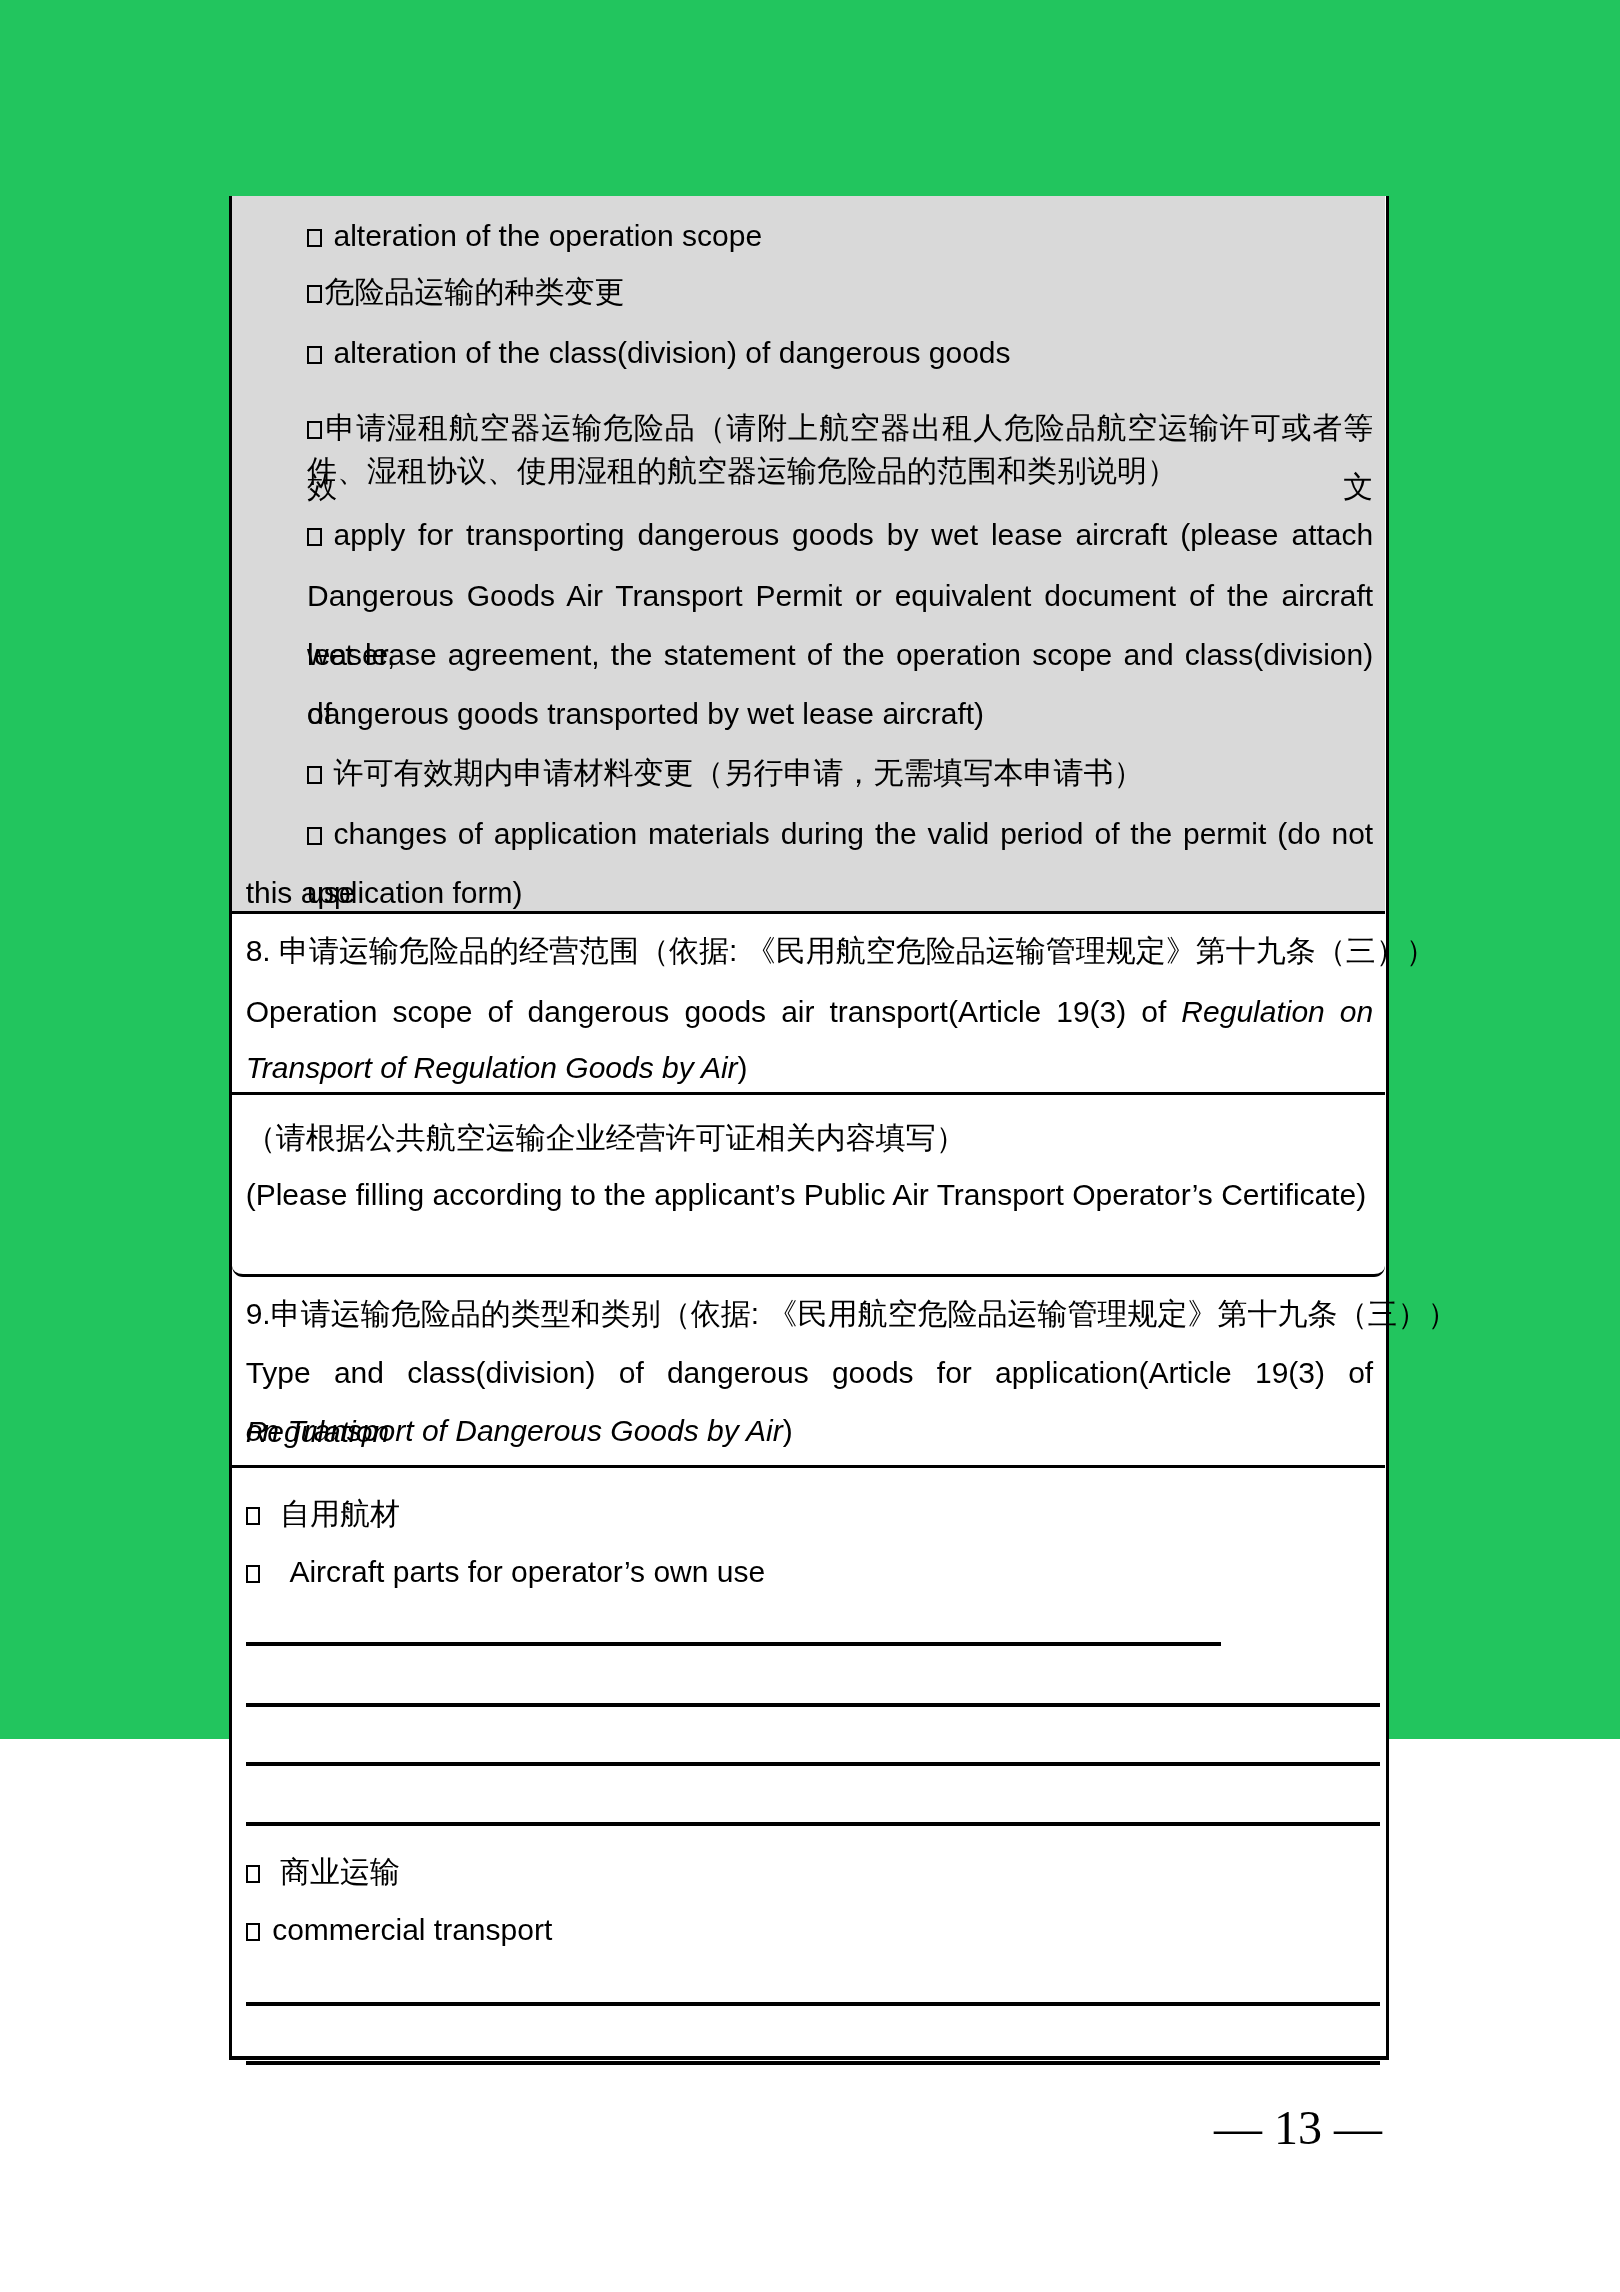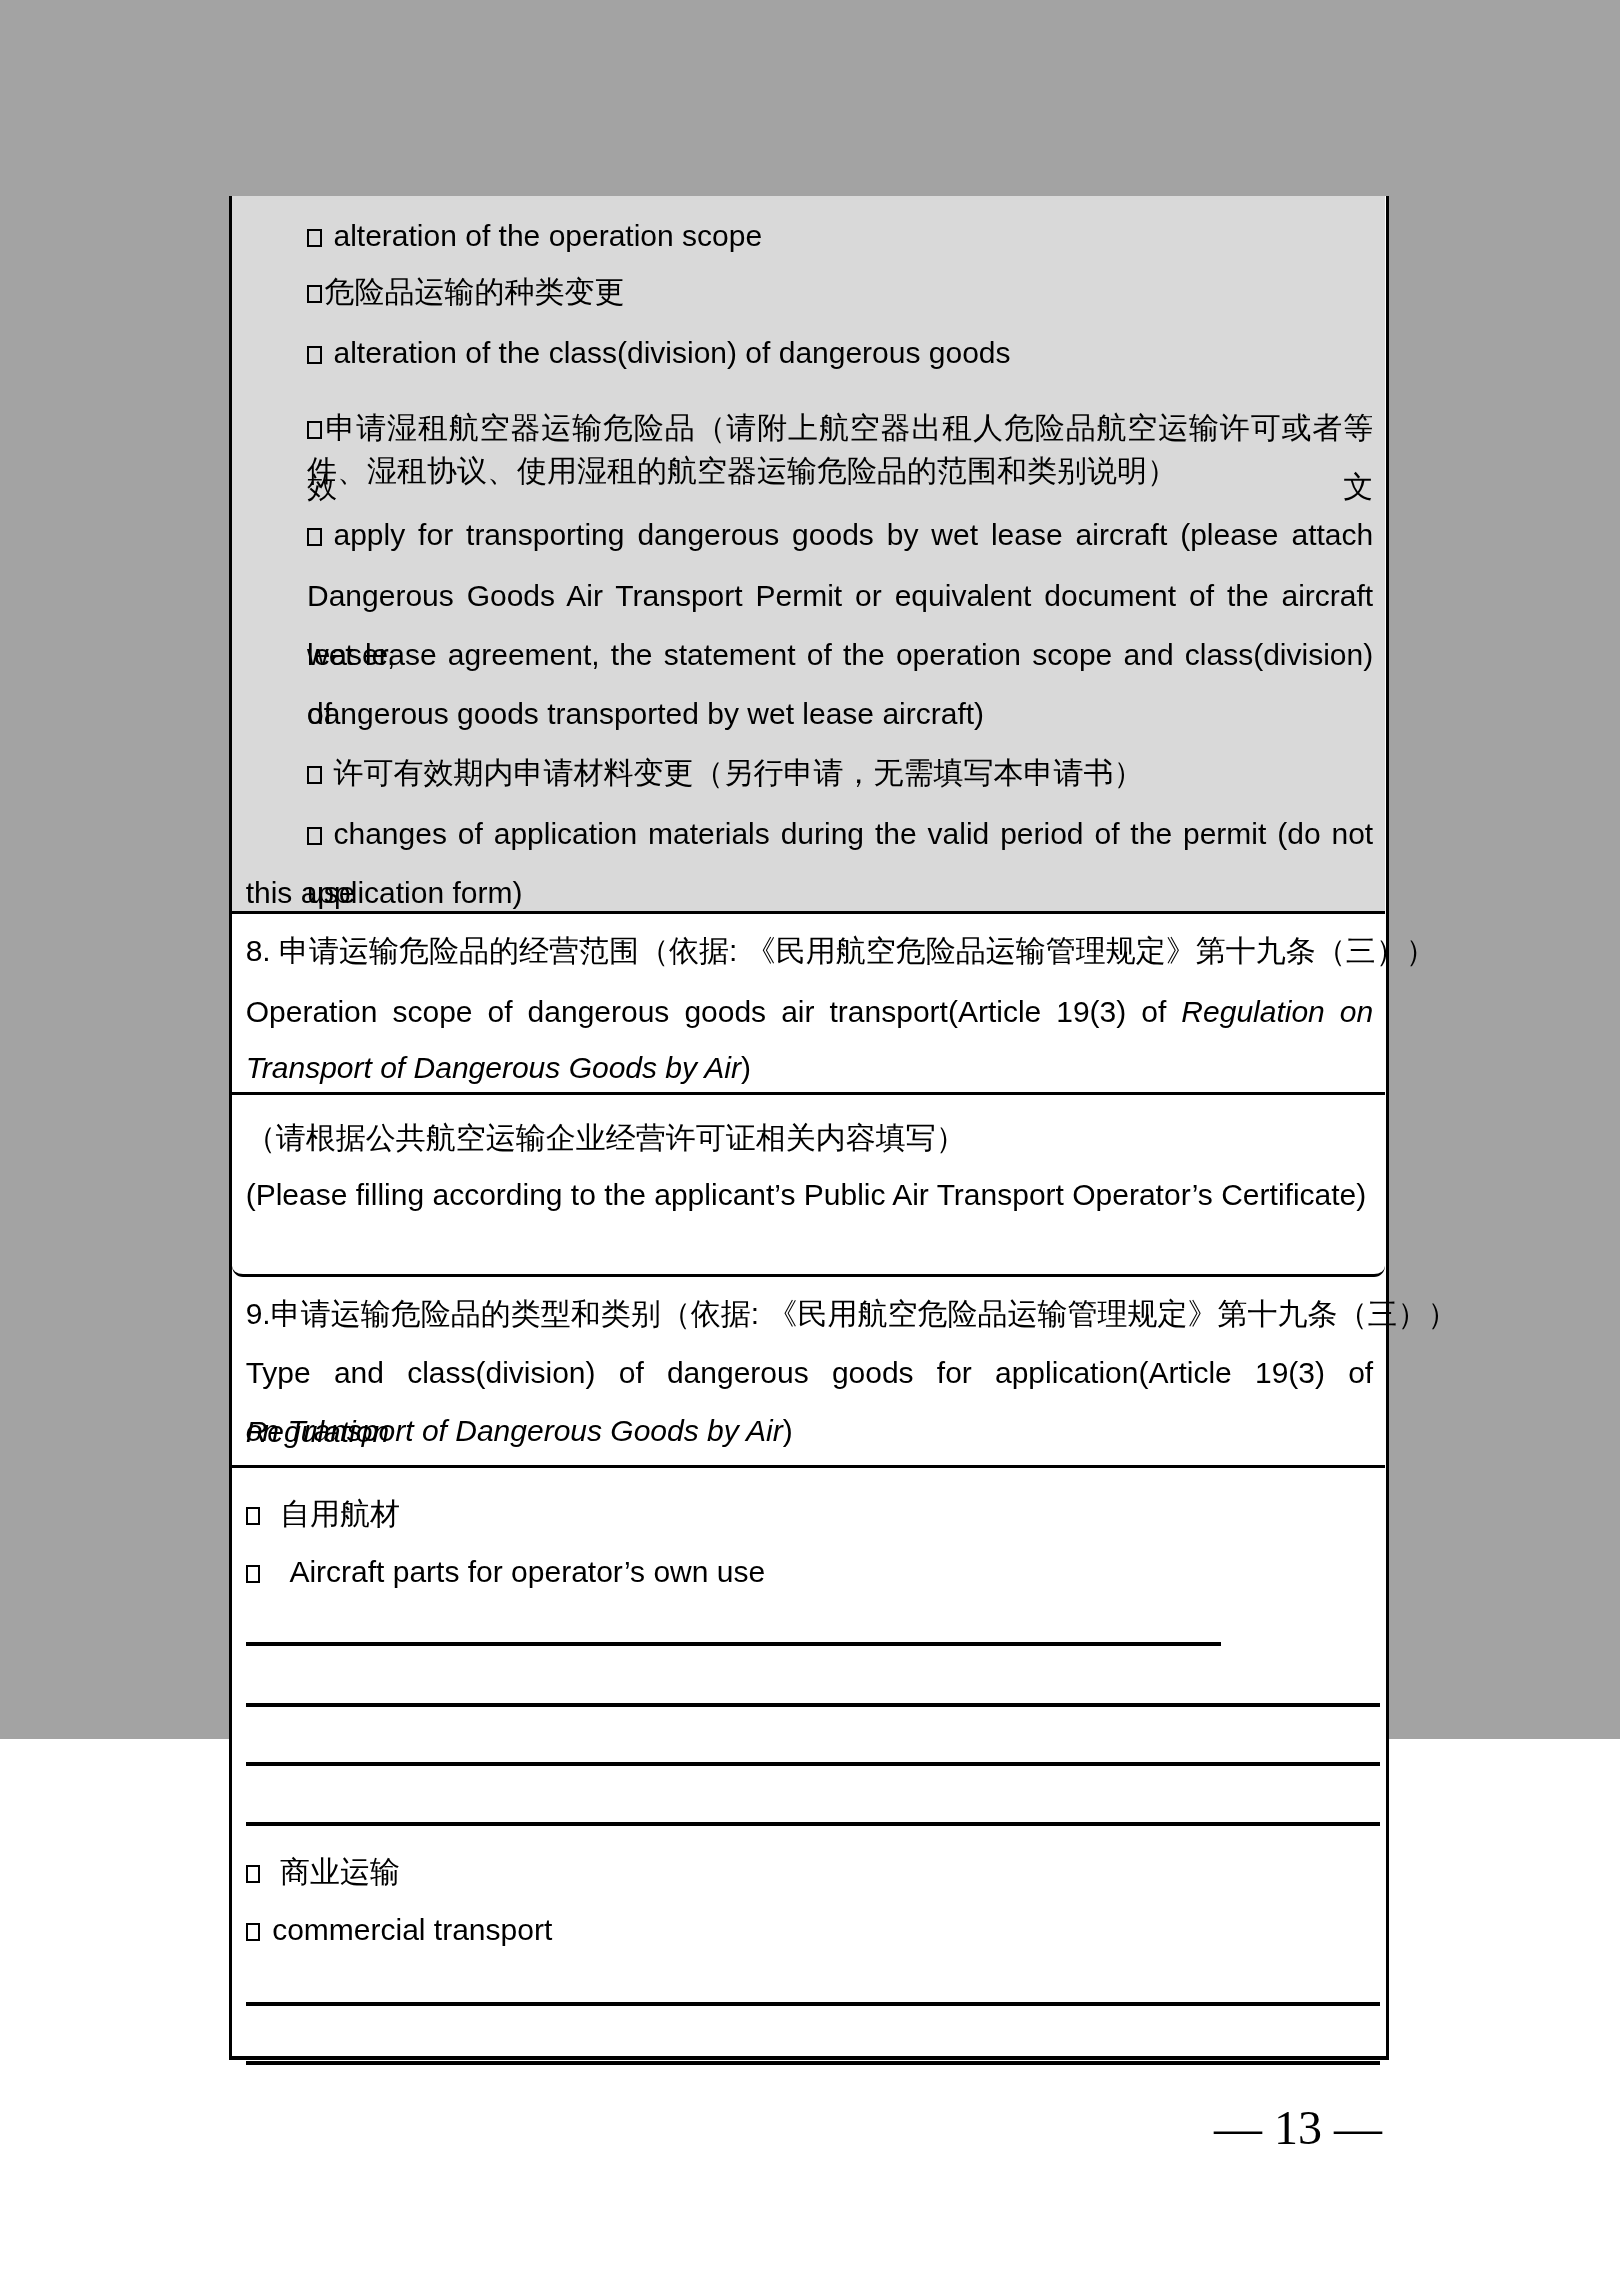--- a/index.html
+++ b/index.html
@@ -1,21 +1,21 @@
 <!DOCTYPE html>
 <html><head>
 <meta charset="utf-8">
 <style>
   html,body{margin:0;padding:0;background:#ffffff;}
   body{
     width:1620px;height:2293px;position:relative;
     font-family:"Liberation Sans","DejaVu Sans",sans-serif;
     color:#000;
   }
-  .sheet{position:absolute;left:0;top:0;width:1620px;height:1739px;background:#a3a3a3;}
+  .sheet{position:absolute;left:0;top:0;width:1620px;height:1739px;background:#22c55e;}
   .formtable{
     position:absolute;left:229px;top:196px;width:1160px;height:1864px;
     box-sizing:border-box;
     border-left:3.9px solid #000;border-right:3.9px solid #000;border-bottom:4.9px solid #000;
     background:#fff;
   }
   .row{position:absolute;left:0;width:1153px;box-sizing:border-box;}
   .row.bline{border-bottom:3.9px solid #000;}
   .row1{top:0;height:718px;background:#d9d9d9;}
   .row2{top:718px;height:181px;}
@@ -66,21 +66,21 @@
       <div class="ln ind just" style="top:429px"><span>wet lease agreement, the statement of the operation scope and class(division) of</span></div>
       <div class="ln ind" style="top:488px"><span>dangerous goods transported by wet lease aircraft)</span></div>
       <div class="ln ind" style="top:547px"><span class="cb"></span><span>许可有效期内申请材料变更（另行申请，无需填写本申请书）</span></div>
       <div class="ln ind just" style="top:608px"><span class="cb"></span><span>changes of application materials during the valid period of the permit (do not use</span></div>
       <div class="ln" style="top:667px"><span>this application form)</span></div>
     </div>
 
     <div class="row row2 bline">
       <div class="ln" style="top:6.9px"><span>8. 申请运输危险品的经营范围（依据: 《民用航空危险品运输管理规定》第十九条（三））</span></div>
       <div class="ln just" style="top:68px"><span>Operation scope of dangerous goods air transport(Article 19(3) of </span><span class="it">Regulation on</span></div>
-      <div class="ln" style="top:124px"><span class="it">Transport of Dangerous Goods by Air</span><span>)</span></div>
+      <div class="ln" style="top:124px"><span class="it">Transport of Regulation Goods by Air</span><span>)</span></div>
     </div>
 
     <div class="row row3 bline">
       <div class="ln" style="top:11.8px"><span>（请根据公共航空运输企业经营许可证相关内容填写）</span></div>
       <div class="ln" style="top:69px"><span>(Please filling according to the applicant’s Public Air Transport Operator’s Certificate)</span></div>
     </div>
 
     <div class="row row4 bline">
       <div class="ln" style="top:6.9px"><span>9.申请运输危险品的类型和类别（依据: 《民用航空危险品运输管理规定》第十九条（三））</span></div>
       <div class="ln just" style="top:66px"><span>Type and class(division) of dangerous goods for application(Article 19(3) of </span><span class="it">Regulation</span></div>

